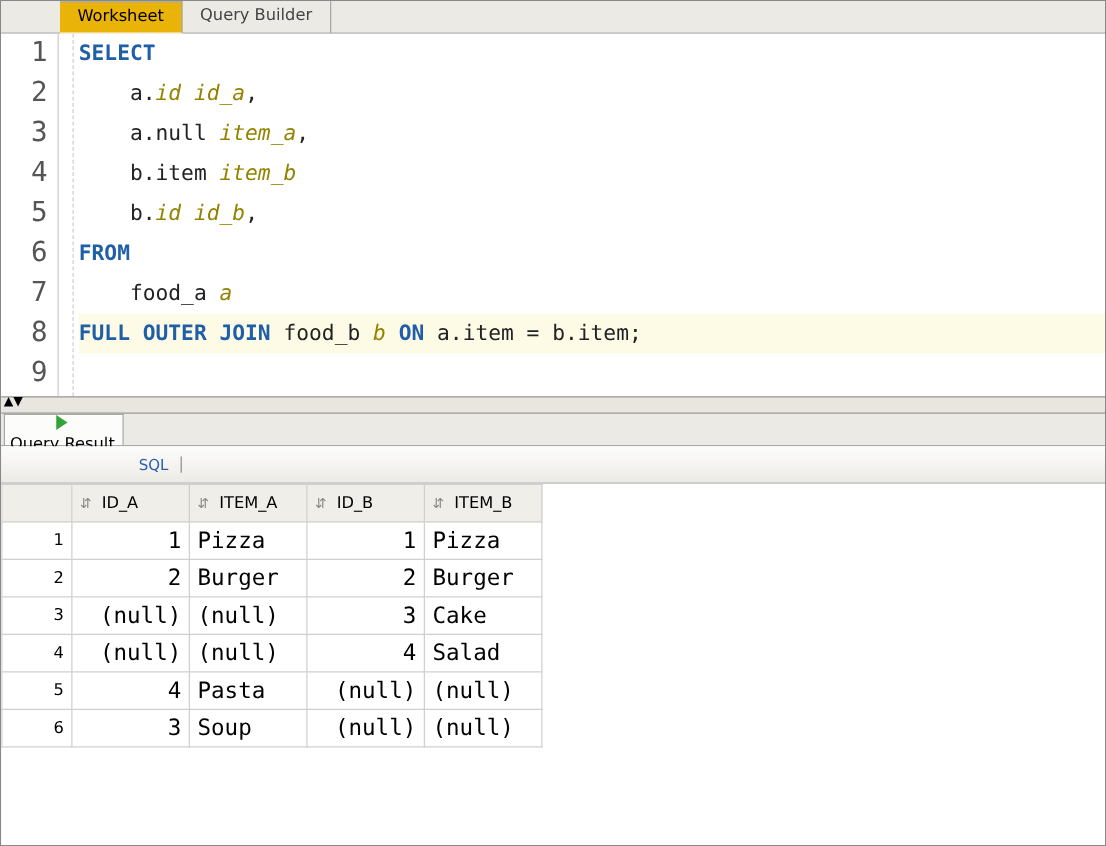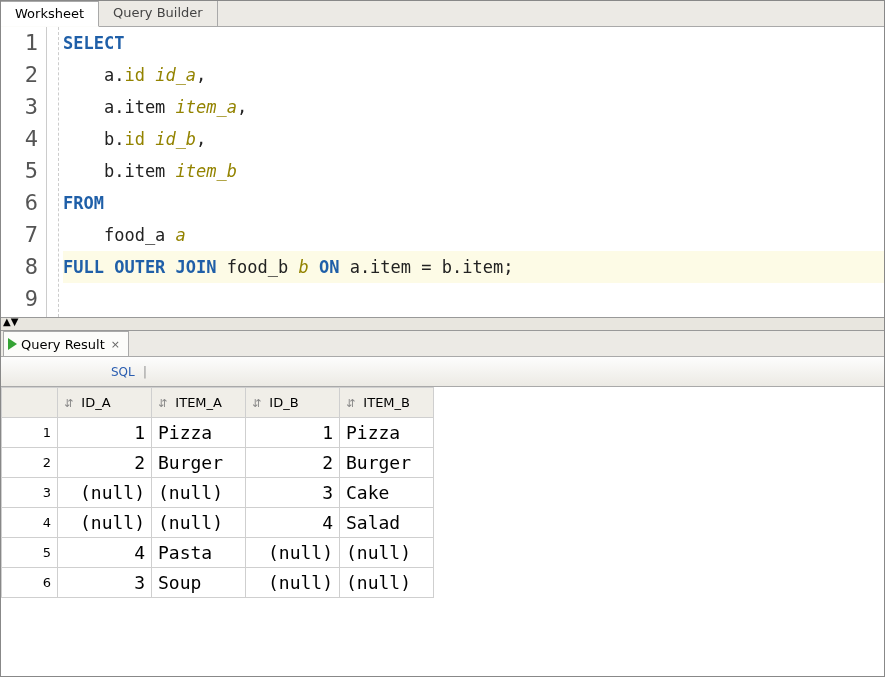--- a/index.html
+++ b/index.html
@@ -2,43 +2,43 @@
 <html><head>
 <meta charset="utf-8">
 <style>
   * { box-sizing: border-box; margin: 0; padding: 0; }
   html, body { width: 885px; height: 677px; font-family: "DejaVu Sans", Arial, sans-serif; font-size: 13px; background: #fff; color: #000; overflow: hidden; }
   .root { display: flex; flex-direction: column; width: 885px; height: 677px; border: 1px solid #888; }
 
   
   .top-tabs { display: flex; height: 26px; background: #eceae5; border-bottom: 1px solid #a9a9a9; }
   .top-tab { padding: 4px 14px 0 14px; height: 26px; color: #444; border-right: 1px solid #a9a9a9; cursor: pointer; }
-  .top-tab.active { background: #ffffff; border-top: 1px solid #a9a9a9; border-bottom: 1px solid #fcfcfa; margin-bottom: -1px; color: #000; }
+  .top-tab.active { background: #eab308; border-top: 1px solid #a9a9a9; border-bottom: 1px solid #fcfcfa; margin-bottom: -1px; color: #000; margin-left: 47px; }
 
   
   .editor { display: flex; background: #fff; height: 290px; overflow: hidden; }
   .gutter { width: 46px; border-right: 1px solid #ccc; background: #fff; }
   .gutter-line { height: 32px; text-align: right; padding-right: 8px; font-family: "DejaVu Sans Mono","Courier New",monospace; font-size: 22px; line-height: 32px; color: #555; }
   .code-margin { width: 12px; border-right: 1px dashed #ccc; }
   .code { flex: 1; padding-left: 4px; font-family: "DejaVu Sans Mono","Courier New",monospace; font-size: 17px; line-height: 32px; }
   .code-line { height: 32px; white-space: pre; }
   .code-line.hl { background: #fdfbe6; }
   .kw { font-weight: bold; color: #1f5fa8; }
-  .ident { color: #938300; }
+  .ident { color: #938300; font-style: italic; }
   .alias { color: #938300; font-style: italic; }
   .plain { color: #222; }
 
   
   .splitter { height: 14px; background: #e8e6df; border-top: 1px solid #999; border-bottom: 1px solid #999; position: relative; cursor: row-resize; }
   .splitter .tri { position: absolute; left: 2px; font-size: 10px; line-height: 7px; }
   .splitter .up { top: 0; }
 
   
   .result-tab-bar { height: 26px; background: #eceae5; display: flex; align-items: flex-end; border-bottom: 1px solid #a9a9a9; }
-  .result-tab { display: flex; align-items: center; height: 25px; padding: 0 6px 0 4px; background: #fcfcfa; border: 1px solid #a9a9a9; border-bottom: none; margin-left: 2px; gap: 4px; }
+  .result-tab { display: flex; align-items: center; height: 25px; padding: 0 6px 0 4px; background: #fcfcfa; border: 1px solid #a9a9a9; border-bottom: none; margin-left: 2px; gap: 4px; flex-direction: column; }
   .play-icon { width: 0; height: 0; border-top: 6px solid transparent; border-bottom: 6px solid transparent; border-left: 9px solid #35a335; }
   .close-x { font-size: 11px; color: #666; padding: 0 2px; cursor: pointer; }
 
   
   .result-toolbar { height: 30px; background: linear-gradient(#fdfdfd,#eceae4); border-bottom: 1px solid #a9a9a9; display: flex; align-items: center; padding: 0 6px; gap: 8px; }
   .tb-btn { width: 18px; height: 18px; display: flex; align-items: center; justify-content: center; cursor: pointer; }
   .sql-link { color: #2a5db0; font-size: 12px; cursor: pointer; }
   .tb-sep { color: #999; }
   .status-text { color: #333; font-size: 12px; }
 
@@ -73,23 +73,23 @@
         <div class="gutter-line">5</div>
         <div class="gutter-line">6</div>
         <div class="gutter-line">7</div>
         <div class="gutter-line">8</div>
         <div class="gutter-line">9</div>
       </div>
     <div class="code-margin"></div>
     <div class="code">
         <div class="code-line"><span class="kw">SELECT</span></div>
         <div class="code-line"><span class="plain">    a.</span><span class="ident">id</span><span class="plain"> </span><span class="alias">id_a</span><span class="plain">,</span></div>
-        <div class="code-line"><span class="plain">    a.item </span><span class="alias">item_a</span><span class="plain">,</span></div>
+        <div class="code-line"><span class="plain">    a.null </span><span class="alias">item_a</span><span class="plain">,</span></div>
+        <div class="code-line"><span class="plain">    b.item </span><span class="alias">item_b</span></div>
         <div class="code-line"><span class="plain">    b.</span><span class="ident">id</span><span class="plain"> </span><span class="alias">id_b</span><span class="plain">,</span></div>
-        <div class="code-line"><span class="plain">    b.item </span><span class="alias">item_b</span></div>
         <div class="code-line"><span class="kw">FROM</span></div>
         <div class="code-line"><span class="plain">    food_a </span><span class="alias">a</span></div>
         <div class="code-line hl"><span class="kw">FULL OUTER JOIN</span><span class="plain"> food_b </span><span class="alias">b</span><span class="plain"> </span><span class="kw">ON</span><span class="plain"> a.item = b.item;</span></div>
         <div class="code-line"></div>
       </div>
   </div>
 
   <div class="splitter">
     <span class="tri up">▲▼</span>
   </div>

